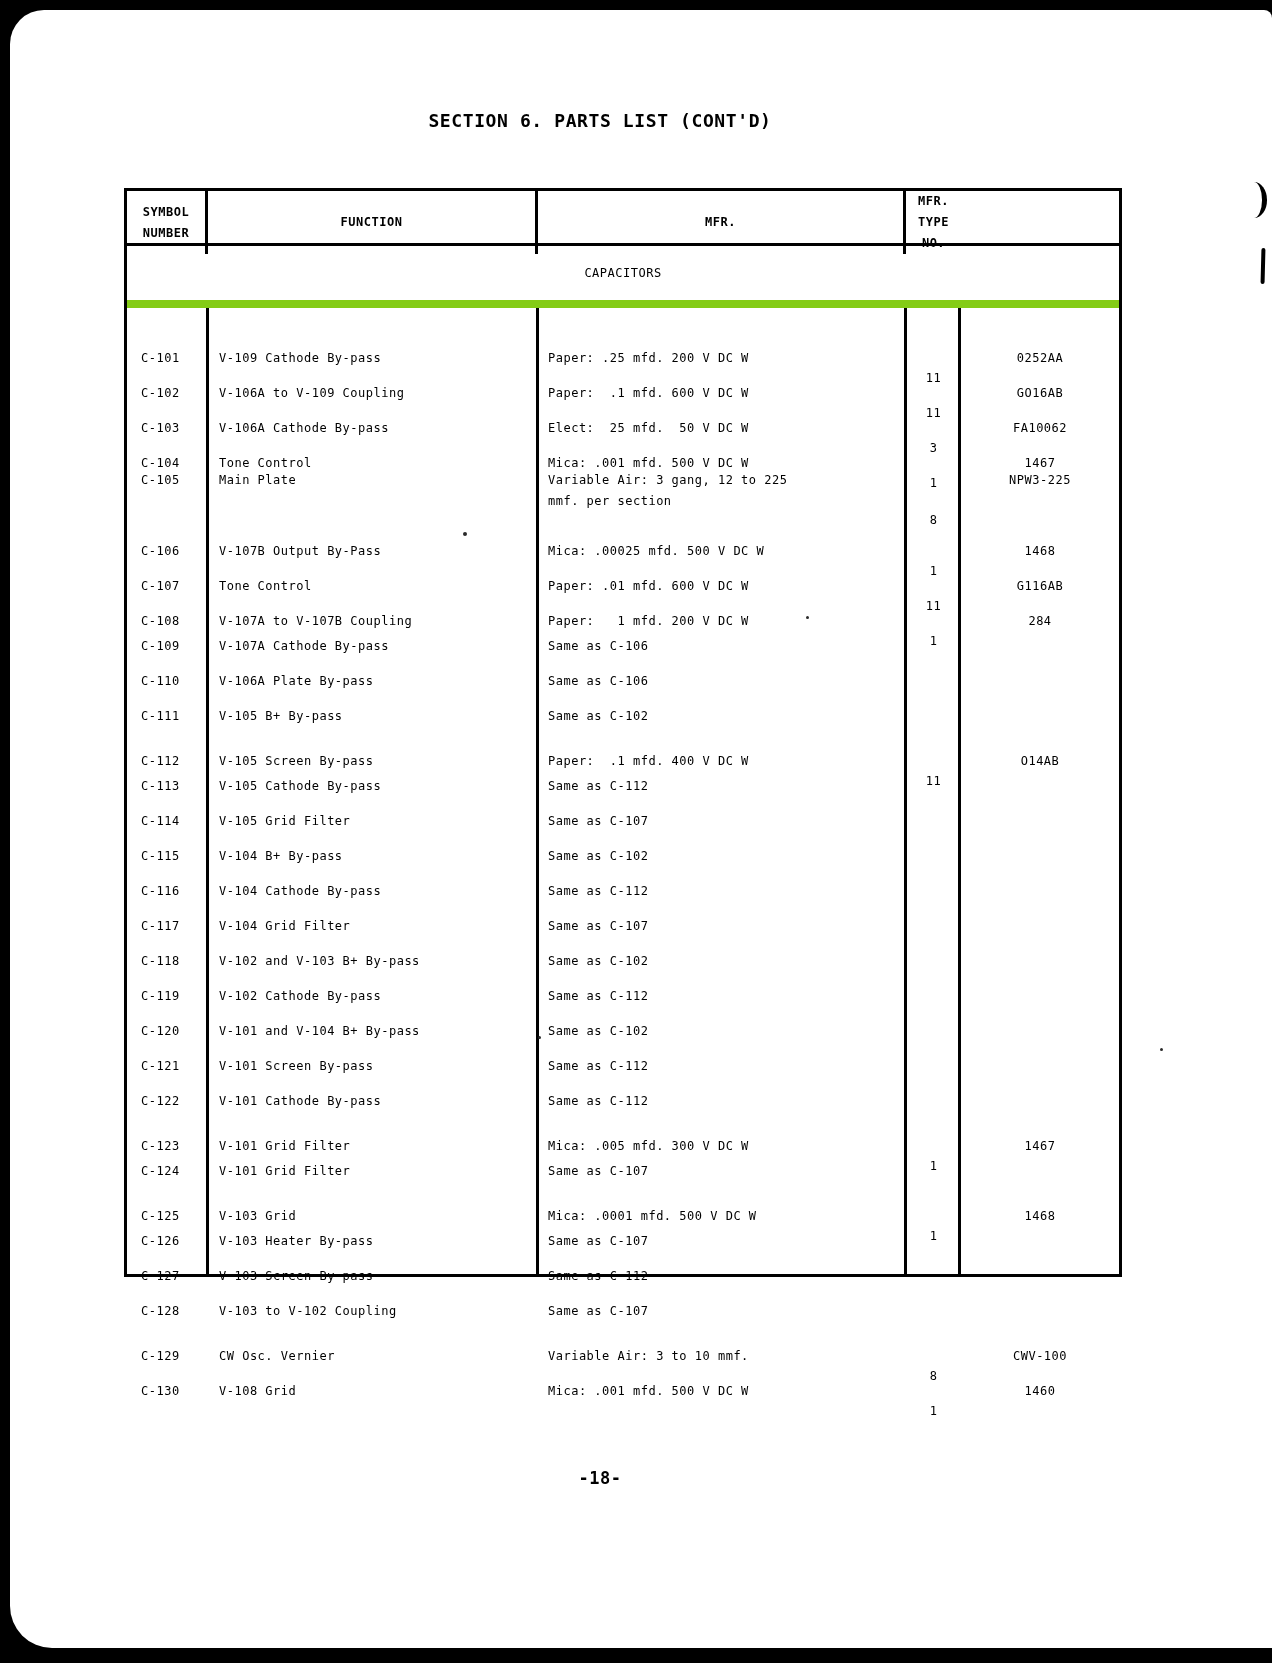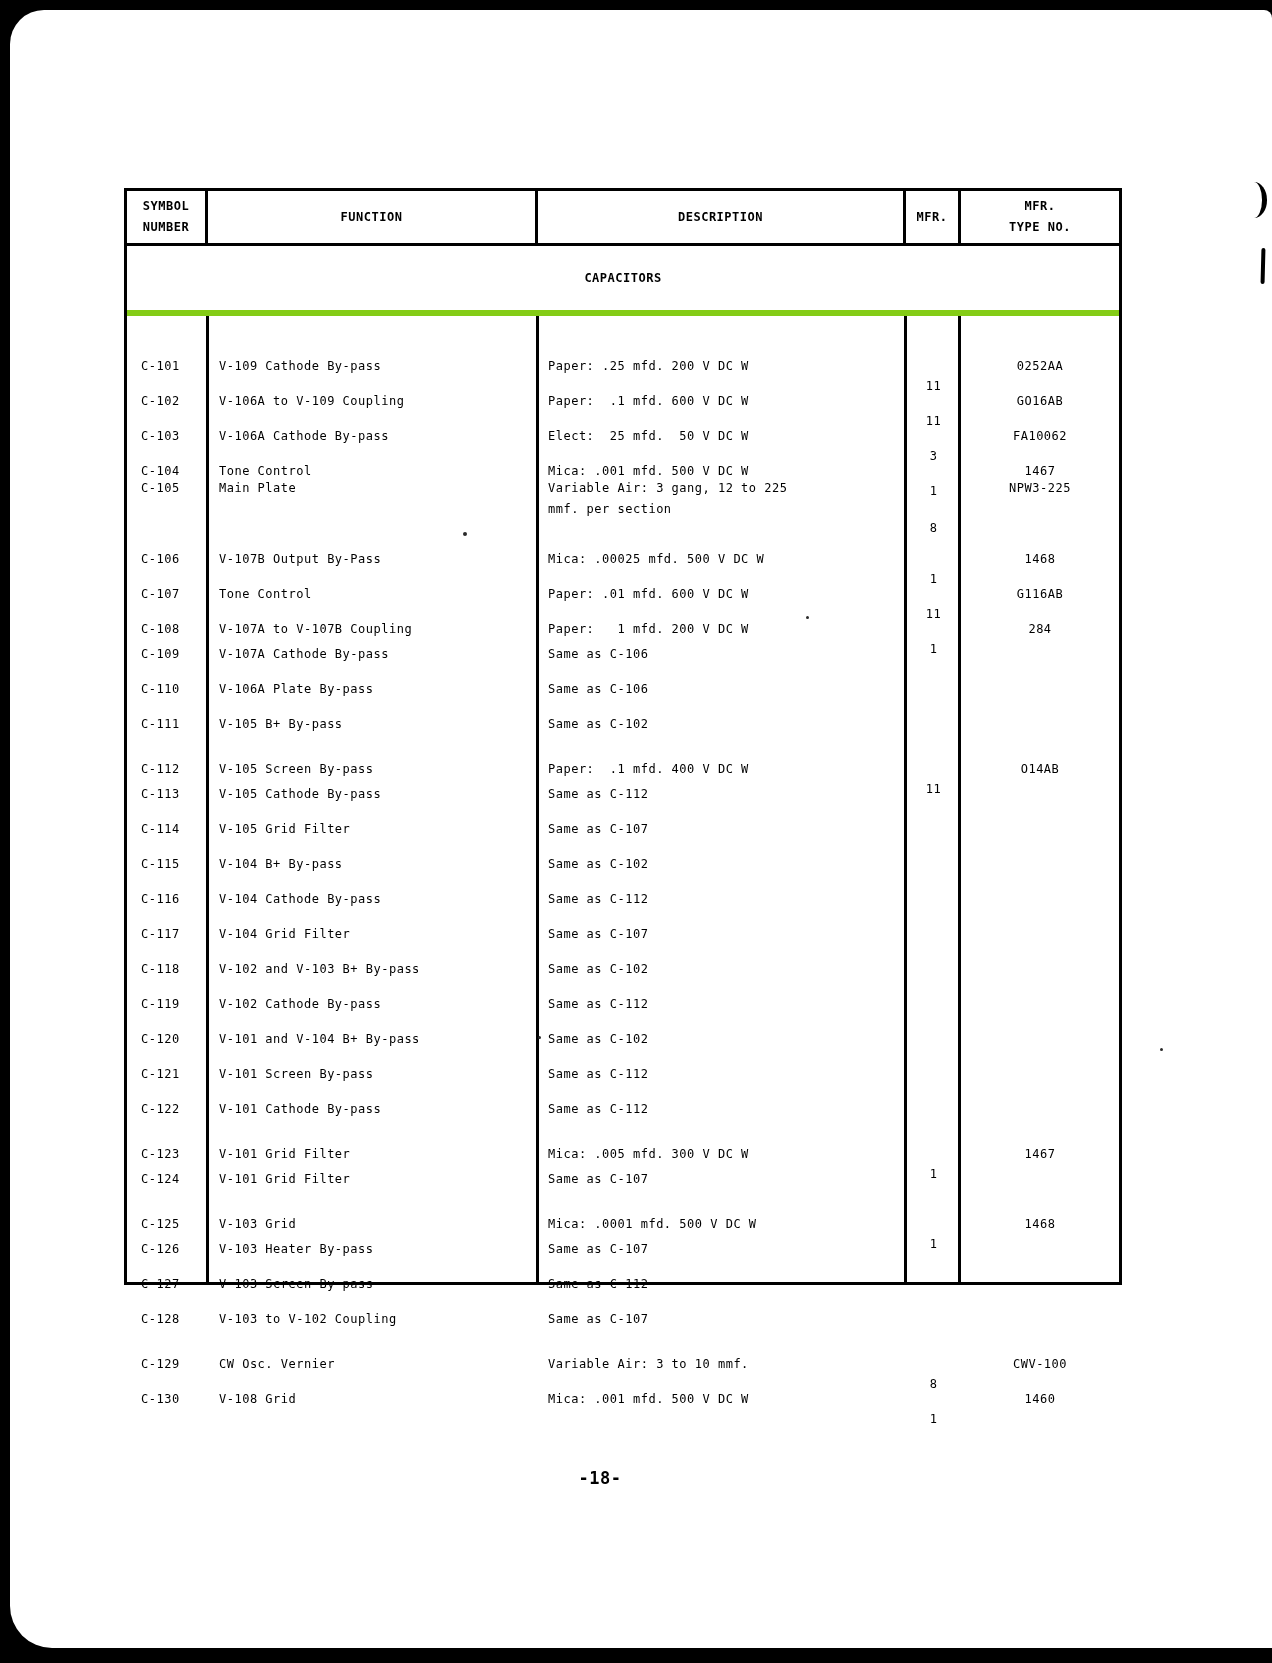--- a/index.html
+++ b/index.html
@@ -28,23 +28,23 @@
   }
   .grid-row { display:grid; grid-template-columns:81px 330px 368px 55px 1fr; }
   .thead { border-bottom:3px solid #000; height:55px; }
   .thead .hcell {
     display:flex; align-items:center; justify-content:center;
     text-align:center; white-space:pre-line; line-height:21px;
     border-right:3px solid #000; font-weight:bold;
   }
   .thead .hcell:last-child { border-right:none; }
   .section-row {
-    height:70px; border-bottom:6px solid #84cc16;
+    height:62px; border-bottom:8px solid #84cc16;
     display:flex; align-items:center; justify-content:center;
-    font-weight:bold;
+    font-weight:normal;
   }
   .tbody { position:relative; height:966px; padding-top:20px; }
   .vdivider { position:absolute; top:0; bottom:0; width:3px; background:#000; }
   .vd1 { left:79px; } .vd2 { left:409px; } .vd3 { left:777px; } .vd4 { left:831px; }
   .trow { display:grid; grid-template-columns:81px 330px 368px 55px 1fr;
           height:35px; align-items:center; }
   .trow.tall { height:53px; align-items:start; padding-top:2px; }
   .cell { white-space:pre-wrap; line-height:21px; }
   .c-sym  { padding-left:14px; }
   .c-fn   { padding-left:11px; }
@@ -65,28 +65,28 @@
   .sp1 { left:463px; top:532px; }
   .sp2 { left:806px; top:616px; width:3px; height:3px; }
   .sp3 { left:538px; top:1036px; width:3px; height:3px; }
   .sp4 { left:1160px; top:1048px; width:3px; height:3px; }
 </style>
 </head>
 <body>
 
 <div class="page">
 
+  <div class="centerband doc-title">SECTION 6. PARTS LIST (CONT'D)</div>
 
   <div class="parts-table">
 
     <div class="grid-row thead">
       <div class="hcell">SYMBOL
 NUMBER</div>
       <div class="hcell">FUNCTION</div>
-      <div class="hcell">DESCRIPTION</div>
       <div class="hcell">MFR.</div>
       <div class="hcell">MFR.
 TYPE NO.</div>
     </div>
 
     <div class="section-row">CAPACITORS</div>
 
     <div class="tbody">
       <div class="vdivider vd1"></div>
       <div class="vdivider vd2"></div>

